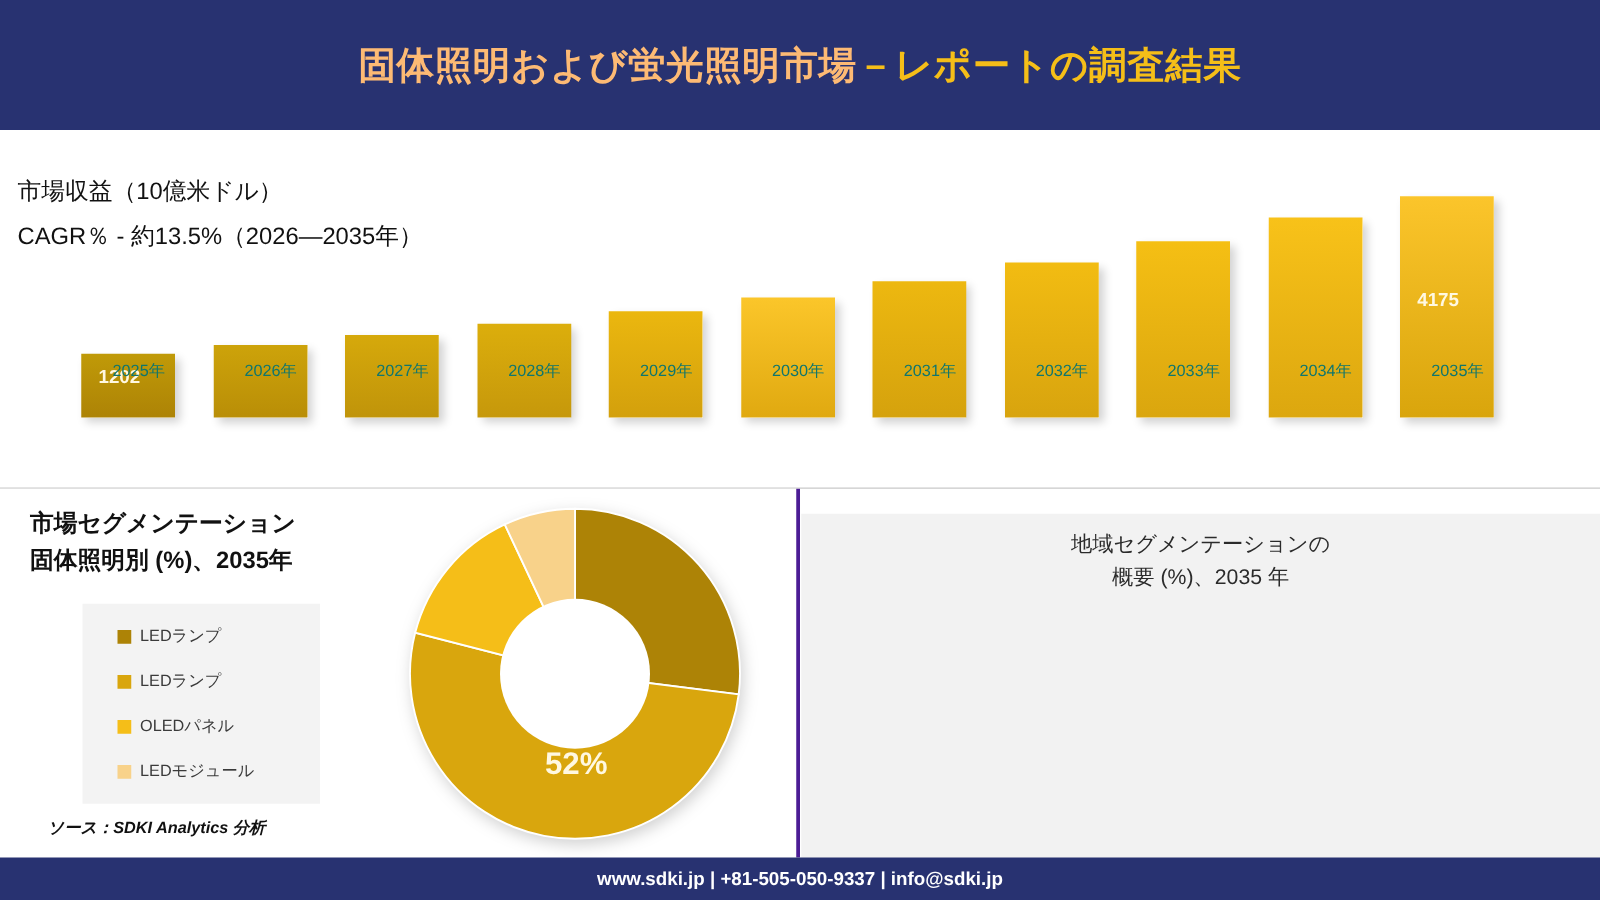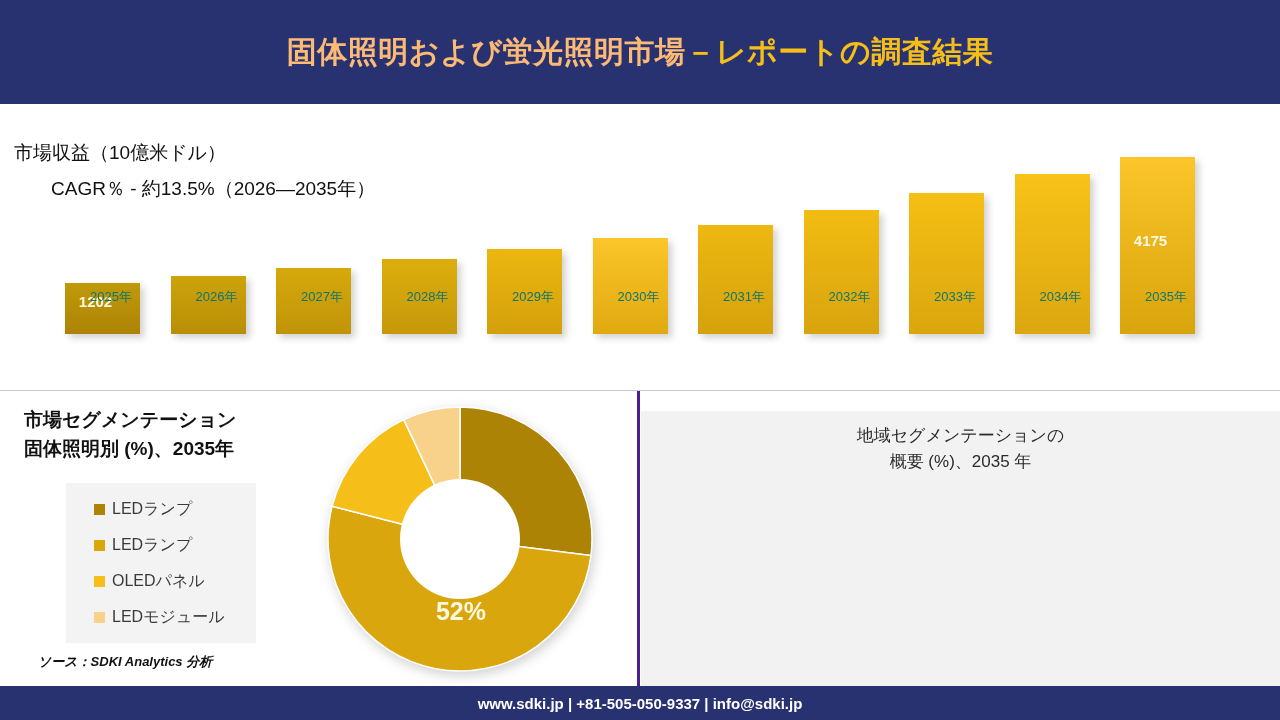--- a/index.html
+++ b/index.html
@@ -28,21 +28,21 @@
   #top-section{
     position:absolute; left:0; top:104px; width:1280px; height:286px;
     background:#ffffff;
   }
   #revenue-label{
     position:absolute; left:14px; top:36px;
     font-size:19px; color:#111; white-space:nowrap;
   }
   #cagr-label{
     position:absolute; left:14px; top:72px;
-    font-size:19px; color:#111; white-space:nowrap;margin-left:37px;
+    font-size:19px; color:#111; white-space:nowrap;
   }
 
   #bar-chart{
     position:absolute; left:0; top:0; width:1280px; height:286px;
   }
   .bar-col{
     position:absolute; bottom:56px; width:75px;
   }
   .bar-rect{
     position:absolute; bottom:0; left:0; width:75px;
@@ -74,21 +74,21 @@
     white-space:nowrap;
   }
   #donut-legend{
     position:absolute; left:66px; top:92px; width:190px; height:160px;
     background:#f3f3f3;
     display:flex; flex-direction:column; justify-content:space-around;
     padding:8px 0 8px 28px;
   }
   .legend-row{ display:flex; align-items:center; gap:7px; }
   .legend-swatch{ width:11px; height:11px; flex:0 0 11px; }
-  .legend-text{ font-size:16px; color:#3a3a3a; white-space:nowrap; }
+  .legend-text{ font-size:13px; color:#3a3a3a; white-space:nowrap; }
 
   #donut-wrap{
     position:absolute; left:326px; top:14px; width:268px; height:268px;
     filter:drop-shadow(2px 4px 6px rgba(0,0,0,.18));
   }
   #donut-center-label{
     position:absolute; left:326px; top:14px; width:268px; height:268px;
     pointer-events:none;
   }
   #donut-pct{

